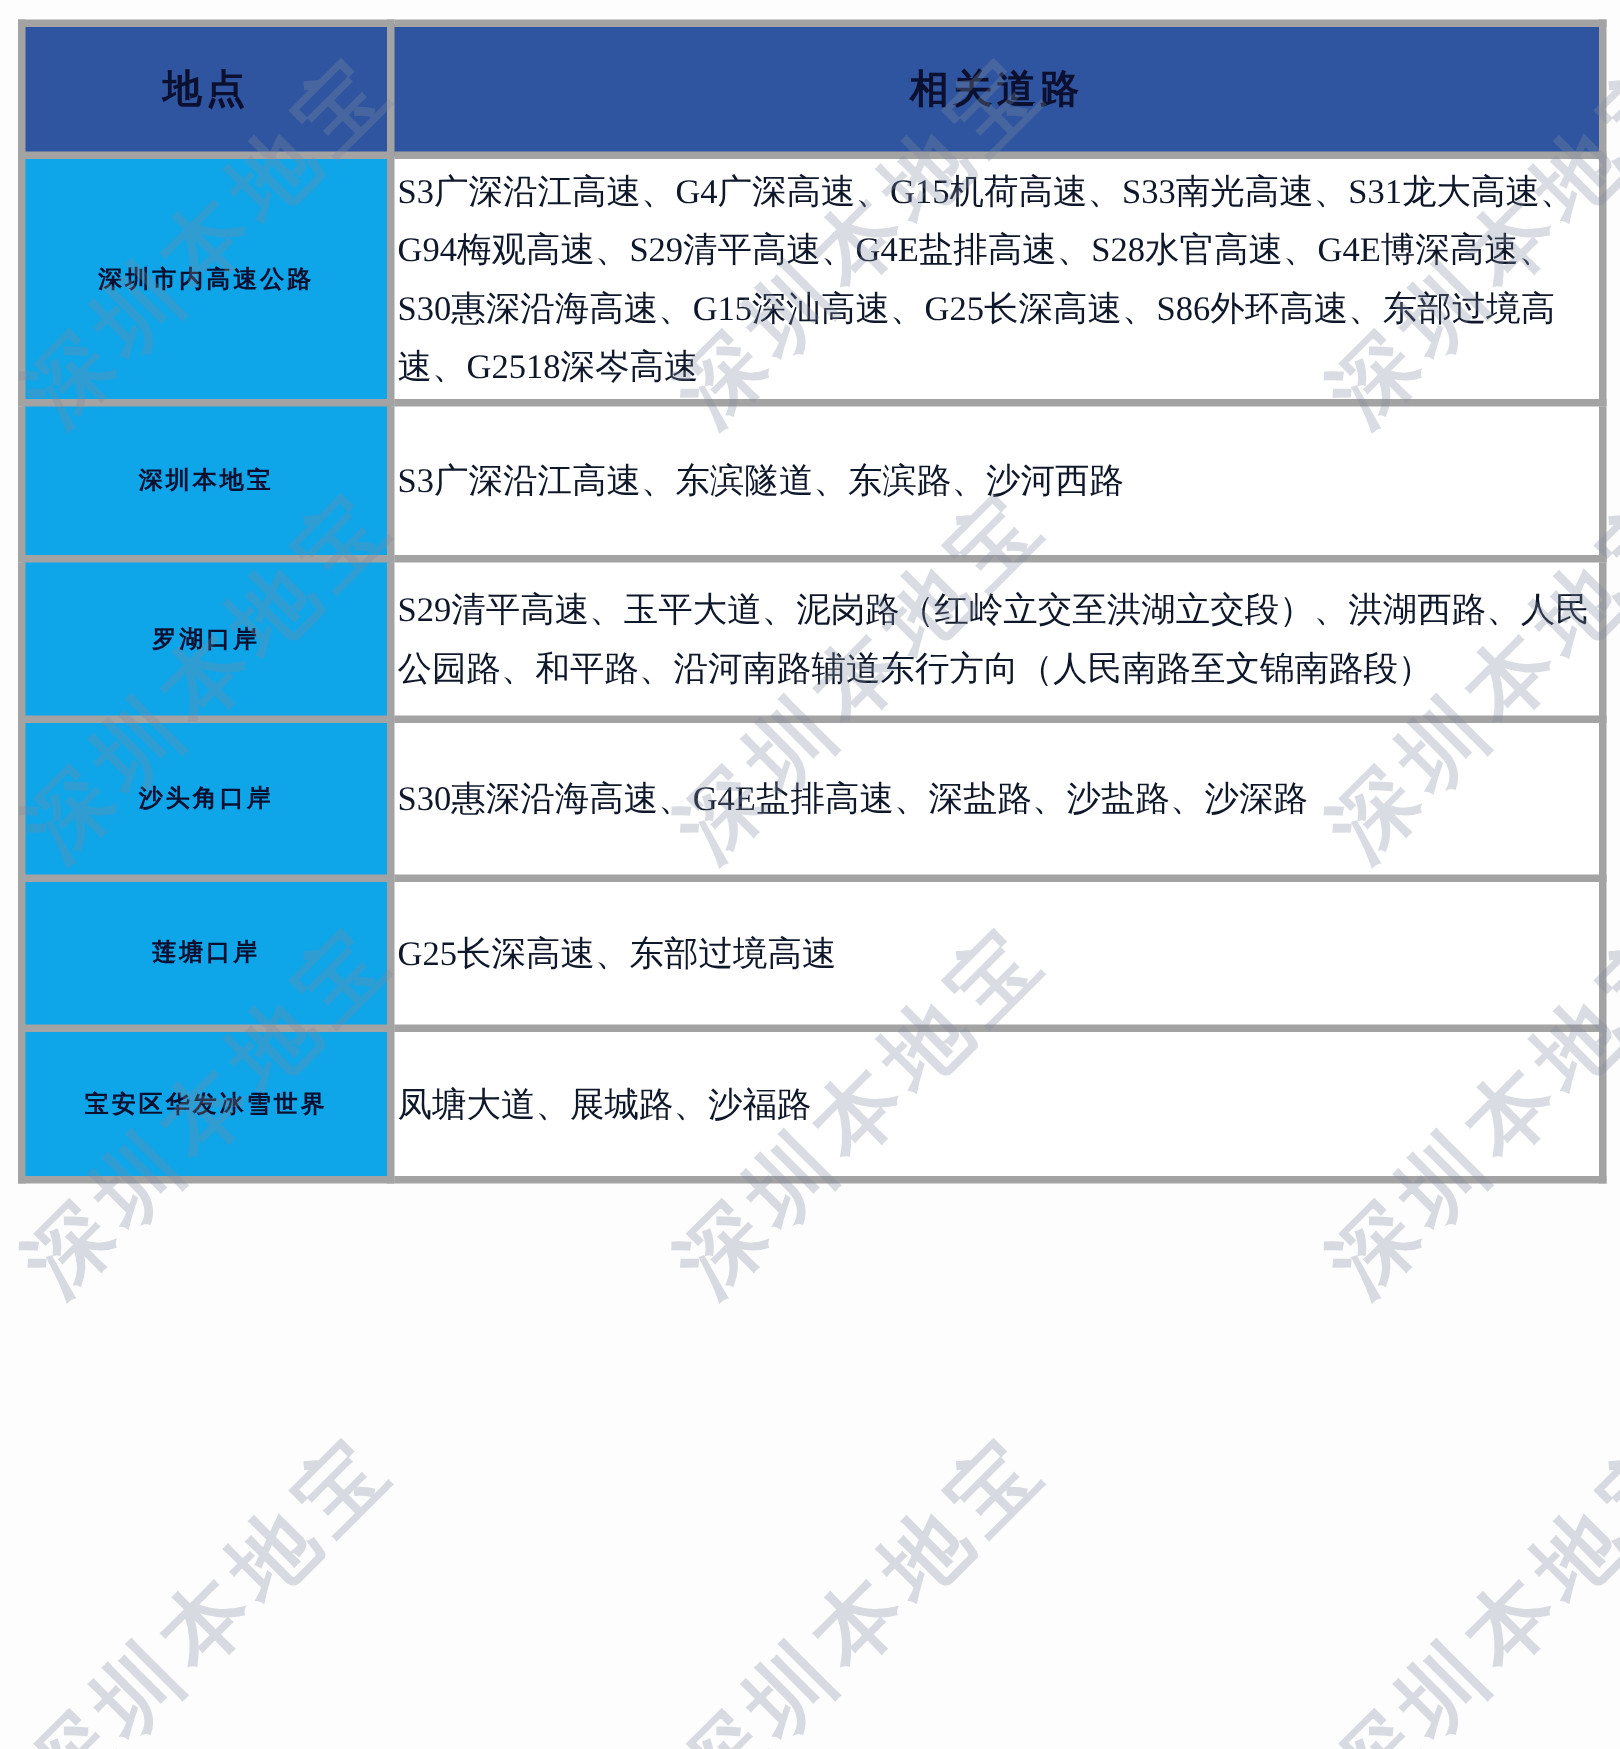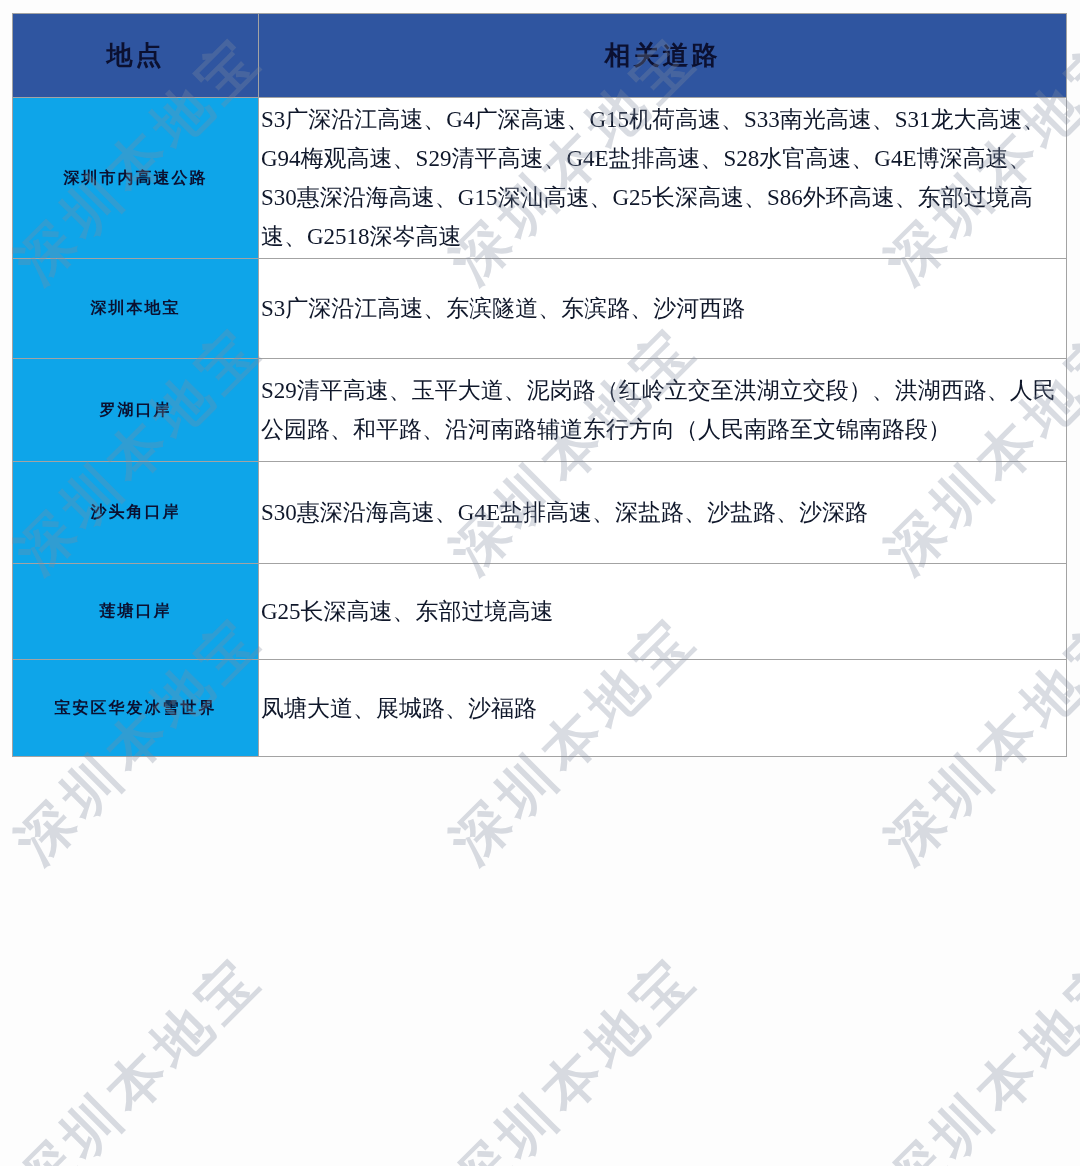--- a/index.html
+++ b/index.html
@@ -17,21 +17,21 @@
   table.traffic {
     position: absolute;
     left: 12px;
     top: 13px;
     width: 1054px;
     border-collapse: collapse;
     table-layout: fixed;
   }
   table.traffic th,
   table.traffic td {
-    border: 1px solid #a3a3a3;
+    border: 5px solid #a3a3a3;
     margin-left: 12px;
   }
   col.c-loc  { width: 246px; }
   col.c-road { width: 808px; }
 
   .blue {
     background: #2f55a0;
   }
   th.head {
     color: #0b1030;

